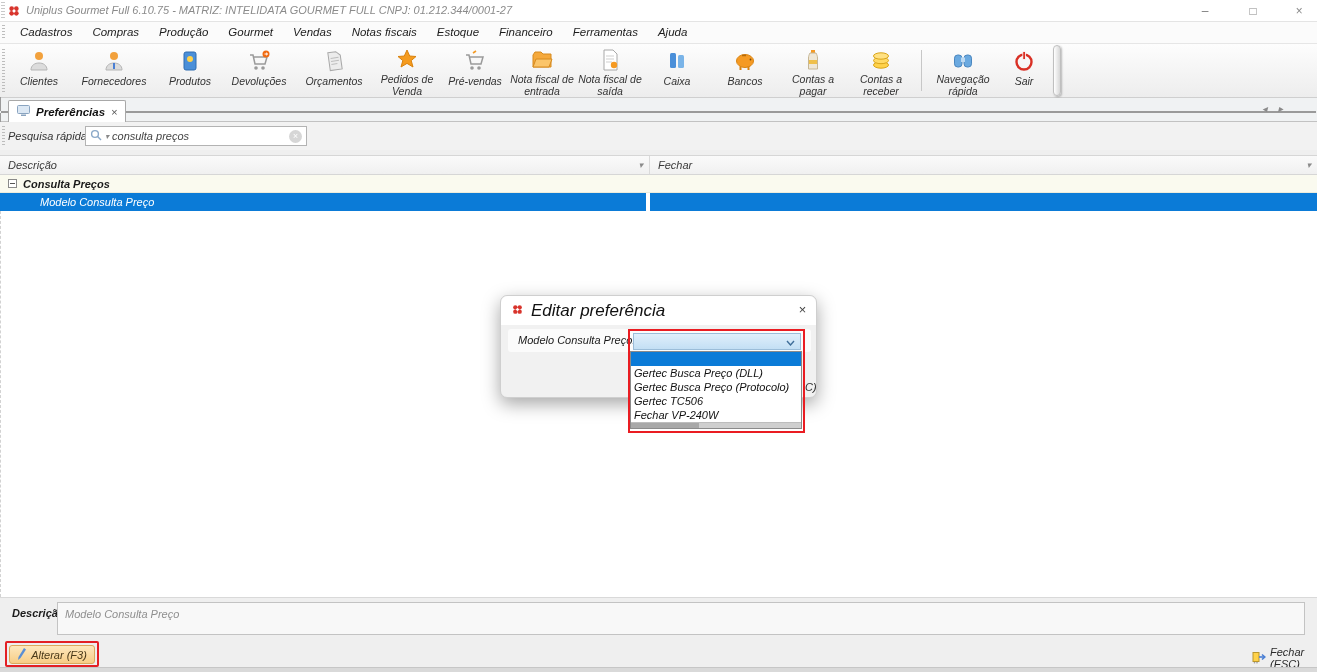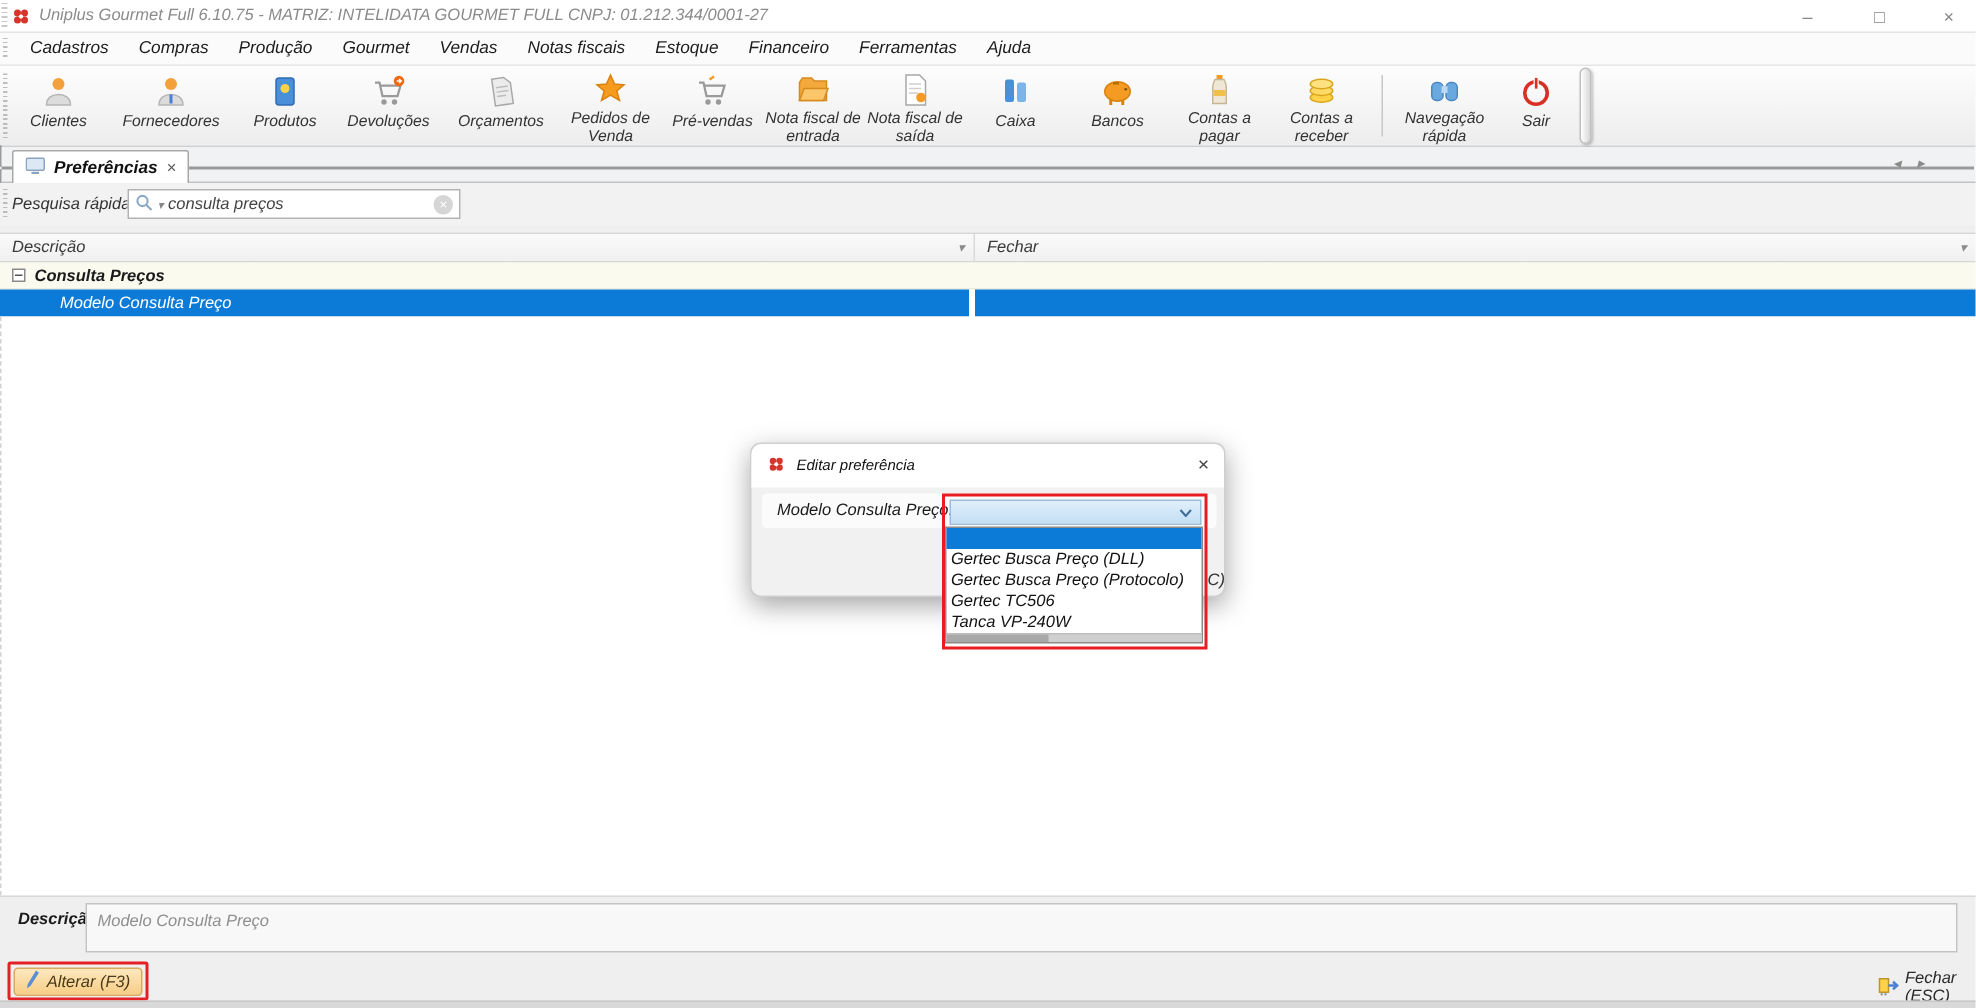--- a/index.html
+++ b/index.html
@@ -116,21 +116,21 @@
   #bottomstrip { left:0; top:667px; width:1317px; height:5px; background:#d9d9d9;
                  border-top:1px solid #c6c6c6; }
 
   
   #dialog { left:500px; top:295px; width:317px; height:103px; background:#f1f1f1;
             border:1px solid #cfcfcf; border-radius:7px;
             box-shadow:0 6px 18px rgba(0,0,0,.35); z-index:10; }
   #dialog-titlebar { position:absolute; left:0; top:0; right:0; height:29px; background:#fff;
                      border-radius:7px 7px 0 0; display:flex; align-items:center;
                      padding:0 10px; gap:7px; }
-  #dialog-title { font-size:10px; color:#111; }
+  #dialog-title { font-size:17px; color:#111; }
   #dialog-close { position:absolute; right:10px; top:6px; color:#444; font-size:13px; cursor:default; }
   #dlg-fieldstrip { position:absolute; left:7px; top:33px; width:303px; height:23px;
                     background:#fbfbfb; border-radius:3px; }
   #dlg-label { position:absolute; left:17px; top:38px; color:#1a1a1a; }
   #combo { position:absolute; left:132px; top:37px; width:168px; height:17px;
            background:linear-gradient(#e0effb,#c3dff4); border:1px solid #9bbdd9;
            display:flex; align-items:center; justify-content:flex-end; padding-right:5px; cursor:default; }
   #combo-value { position:absolute; left:4px; top:2px; color:#1a1a1a; }
 
   
@@ -444,19 +444,19 @@
           <path d="M1 1l3.5 4L8 1" fill="none" stroke="#3f6e99" stroke-width="1.4"></path>
         </svg></span>
   </div>
 </div>
 
 <div id="dd-list" class="abs">
   <div id="dd-blank" class="dd-item"></div>
   <div class="dd-item">Gertec Busca Preço (DLL)</div>
   <div class="dd-item">Gertec Busca Preço (Protocolo)</div>
   <div class="dd-item">Gertec TC506</div>
-  <div class="dd-item">Tanca VP-240W</div>
+  <div class="dd-item">Fechar VP-240W</div>
   <div id="dd-scroll">
       <div class="thumb"></div>
     </div>
 </div>
 <span id="obscured-frag" class="abs">C)</span>
 <div id="red-outline" class="abs"></div>
 
 </body></html>

